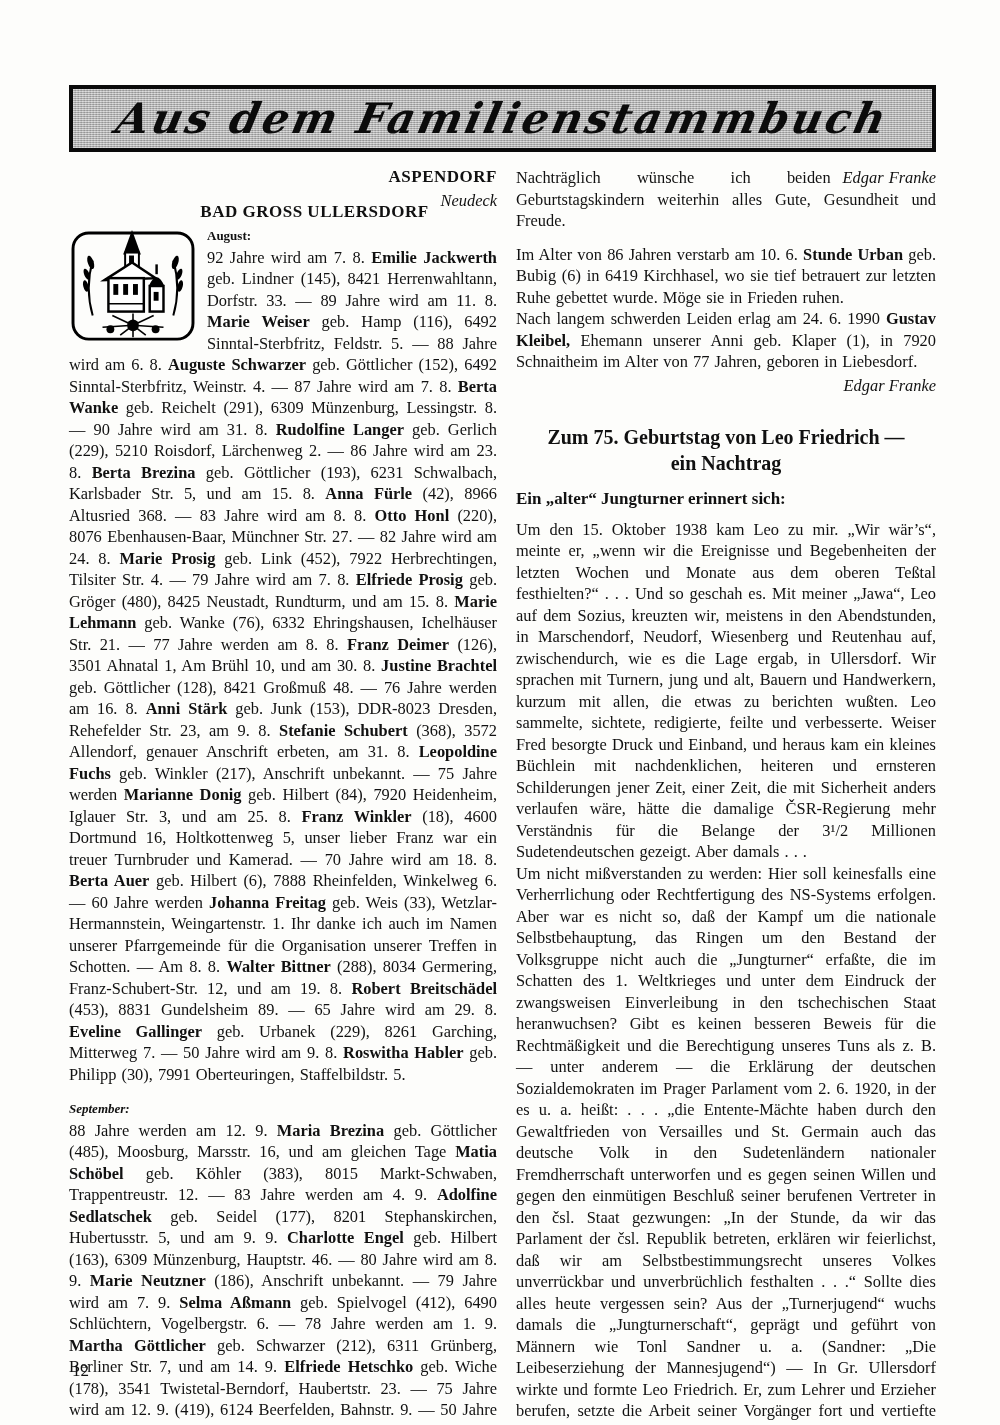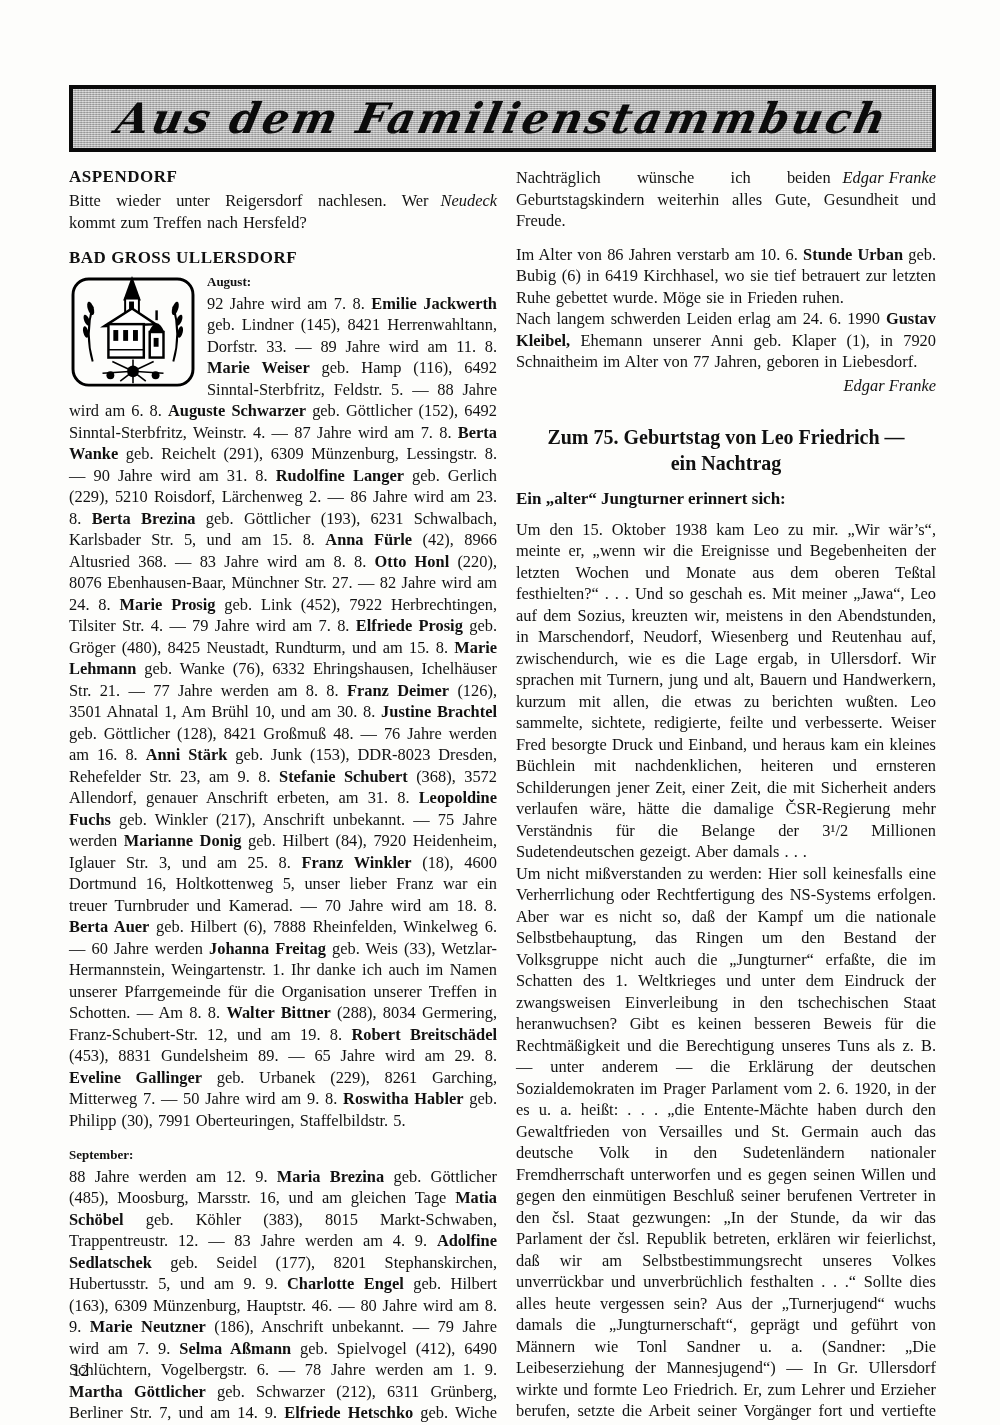--- a/index.html
+++ b/index.html
@@ -26,21 +26,21 @@
   }
   
   .columns { display:flex; gap:19px; }
   .col { width:428px; flex:0 0 428px; }
   .col.right { flex:1 1 auto; width:auto; }
   p.body, .para {
     font-size:16.4px; line-height:21.5px; text-align:justify;
     word-spacing:1px;
   }
   h2.center-head {
-    font-size:17px; text-align:left; font-weight:bold;
+    font-size:17px; text-align:right; font-weight:bold;
     letter-spacing:.5px; margin:0 0 3px 0;
   }
   .subhead { font-size:13px; font-weight:bold; line-height:21.5px; }
   .sig { float:right; font-style:italic; padding-left:12px; }
   .sig-line { text-align:right; font-style:italic; font-size:16.4px; line-height:21.5px; margin-top:2px; }
   .gap-sm { margin-bottom:12px; }
   .gap-md { margin-bottom:15px; }
   b { font-weight:bold; }
   
   .church { float:left; width:128px; height:118px; margin:2px 10px 3px 0; }
@@ -62,21 +62,21 @@
 
   <div class="banner">
     <div class="banner-title">Aus dem Familienstammbuch</div>
   </div>
 
   <div class="columns">
 
     <div class="col left">
 
       <h2 class="center-head">ASPENDORF</h2>
-      <p class="body gap-md"><span class="sig">Neudeck</span><span>Bitte wieder unter Reigersdorf nachlesen. Wer kommt zum Treffen nach Hersfeld?</span></p>
+      <p class="body gap-md"><span class="sig">Neudeck</span></p>
 
       <h2 class="center-head">BAD GROSS ULLERSDORF</h2>
 
       <div class="august-block">
         <svg class="church" viewBox="0 0 130 120" aria-hidden="true">
           <rect x="4" y="6" width="122" height="108" rx="16" fill="none" stroke="#000" stroke-width="3"></rect>
 
           <polygon points="55,28 64,3 73,28" fill="#000"></polygon>
           <rect x="57" y="26" width="14" height="16" fill="#fff" stroke="#000" stroke-width="2"></rect>
           <rect x="61" y="29" width="5" height="8" fill="#000"></rect>
@@ -114,21 +114,21 @@
               <line x1="65" y1="100" x2="96" y2="102"></line>
           </g>
           <circle cx="65" cy="100" r="6" fill="#000"></circle>
           <circle cx="42" cy="104" r="4" fill="#000"></circle>
           <circle cx="88" cy="104" r="4" fill="#000"></circle>
         </svg>
         <p class="subhead">August:</p>
         <p class="body">92 Jahre wird am 7. 8. <b>Emilie Jackwerth</b> geb. Lindner (145), 8421 Herrenwahltann, Dorfstr. 33. — 89 Jahre wird am 11. 8. <b>Marie Weiser</b> geb. Hamp (116), 6492 Sinntal-Sterbfritz, Feldstr. 5. — 88 Jahre wird am 6. 8. <b>Auguste Schwarzer</b> geb. Göttlicher (152), 6492 Sinntal-Sterbfritz, Weinstr. 4. — 87 Jahre wird am 7. 8. <b>Berta Wanke</b> geb. Reichelt (291), 6309 Münzenburg, Lessingstr. 8. — 90 Jahre wird am 31. 8. <b>Rudolfine Langer</b> geb. Gerlich (229), 5210 Roisdorf, Lärchenweg 2. — 86 Jahre wird am 23. 8. <b>Berta Brezina</b> geb. Göttlicher (193), 6231 Schwalbach, Karlsbader Str. 5, und am 15. 8. <b>Anna Fürle</b> (42), 8966 Altusried 368. — 83 Jahre wird am 8. 8. <b>Otto Honl</b> (220), 8076 Ebenhausen-Baar, Münchner Str. 27. — 82 Jahre wird am 24. 8. <b>Marie Prosig</b> geb. Link (452), 7922 Herbrechtingen, Tilsiter Str. 4. — 79 Jahre wird am 7. 8. <b>Elfriede Prosig</b> geb. Gröger (480), 8425 Neustadt, Rundturm, und am 15. 8. <b>Marie Lehmann</b> geb. Wanke (76), 6332 Ehringshausen, Ichelhäuser Str. 21. — 77 Jahre werden am 8. 8. <b>Franz Deimer</b> (126), 3501 Ahnatal 1, Am Brühl 10, und am 30. 8. <b>Justine Brachtel</b> geb. Göttlicher (128), 8421 Großmuß 48. — 76 Jahre werden am 16. 8. <b>Anni Stärk</b> geb. Junk (153), DDR-8023 Dresden, Rehefelder Str. 23, am 9. 8. <b>Stefanie Schubert</b> (368), 3572 Allendorf, genauer Anschrift erbeten, am 31. 8. <b>Leopoldine Fuchs</b> geb. Winkler (217), Anschrift unbekannt. — 75 Jahre werden <b>Marianne Donig</b> geb. Hilbert (84), 7920 Heidenheim, Iglauer Str. 3, und am 25. 8. <b>Franz Winkler</b> (18), 4600 Dortmund 16, Holtkottenweg 5, unser lieber Franz war ein treuer Turnbruder und Kamerad. — 70 Jahre wird am 18. 8. <b>Berta Auer</b> geb. Hilbert (6), 7888 Rheinfelden, Winkelweg 6. — 60 Jahre werden <b>Johanna Freitag</b> geb. Weis (33), Wetzlar-Hermannstein, Weingartenstr. 1. Ihr danke ich auch im Namen unserer Pfarrgemeinde für die Organisation unserer Treffen in Schotten. — Am 8. 8. <b>Walter Bittner</b> (288), 8034 Germering, Franz-Schubert-Str. 12, und am 19. 8. <b>Robert Breitschädel</b> (453), 8831 Gundelsheim 89. — 65 Jahre wird am 29. 8. <b>Eveline Gallinger</b> geb. Urbanek (229), 8261 Garching, Mitterweg 7. — 50 Jahre wird am 9. 8. <b>Roswitha Habler</b> geb. Philipp (30), 7991 Oberteuringen, Staffelbildstr. 5.</p>
       </div>
 
-      <p class="subhead" style="margin-top:13px;">September:</p>
+      <p class="subhead" style="margin-top:13px;font-style:italic;">September:</p>
       <p class="body">88 Jahre werden am 12. 9. <b>Maria Brezina</b> geb. Göttlicher (485), Moosburg, Marsstr. 16, und am gleichen Tage <b>Matia Schöbel</b> geb. Köhler (383), 8015 Markt-Schwaben, Trappentreustr. 12. — 83 Jahre werden am 4. 9. <b>Adolfine Sedlatschek</b> geb. Seidel (177), 8201 Stephanskirchen, Hubertusstr. 5, und am 9. 9. <b>Charlotte Engel</b> geb. Hilbert (163), 6309 Münzenburg, Hauptstr. 46. — 80 Jahre wird am 8. 9. <b>Marie Neutzner</b> (186), Anschrift unbekannt. — 79 Jahre wird am 7. 9. <b>Selma Aßmann</b> geb. Spielvogel (412), 6490 Schlüchtern, Vogelbergstr. 6. — 78 Jahre werden am 1. 9. <b>Martha Göttlicher</b> geb. Schwarzer (212), 6311 Grünberg, Berliner Str. 7, und am 14. 9. <b>Elfriede Hetschko</b> geb. Wiche (178), 3541 Twistetal-Berndorf, Haubertstr. 23. — 75 Jahre wird am 12. 9.  (419), 6124 Beerfelden, Bahnstr. 9. — 50 Jahre wird am 14. 9.  (206), 5300 Bonn-Medinghoven, Briandstr. 25.</p>
 
     </div>
 
     <div class="col right">
 
       <p class="body gap-sm"><span class="sig">Edgar Franke</span><span>Nachträglich wünsche ich beiden Geburtstagskindern weiterhin alles Gute, Gesundheit und Freude.</span></p>
 
       <p class="body">Im Alter von 86 Jahren verstarb am 10. 6. <b>Stunde Urban</b> geb. Bubig (6) in 6419 Kirchhasel, wo sie tief betrauert zur letzten Ruhe gebettet wurde. Möge sie in Frieden ruhen.</p>
       <p class="body">Nach langem schwerden Leiden erlag am 24. 6. 1990 <b>Gustav Kleibel,</b> Ehemann unserer Anni geb. Klaper (1), in 7920 Schnaitheim im Alter von 77 Jahren, geboren in Liebesdorf.</p>

